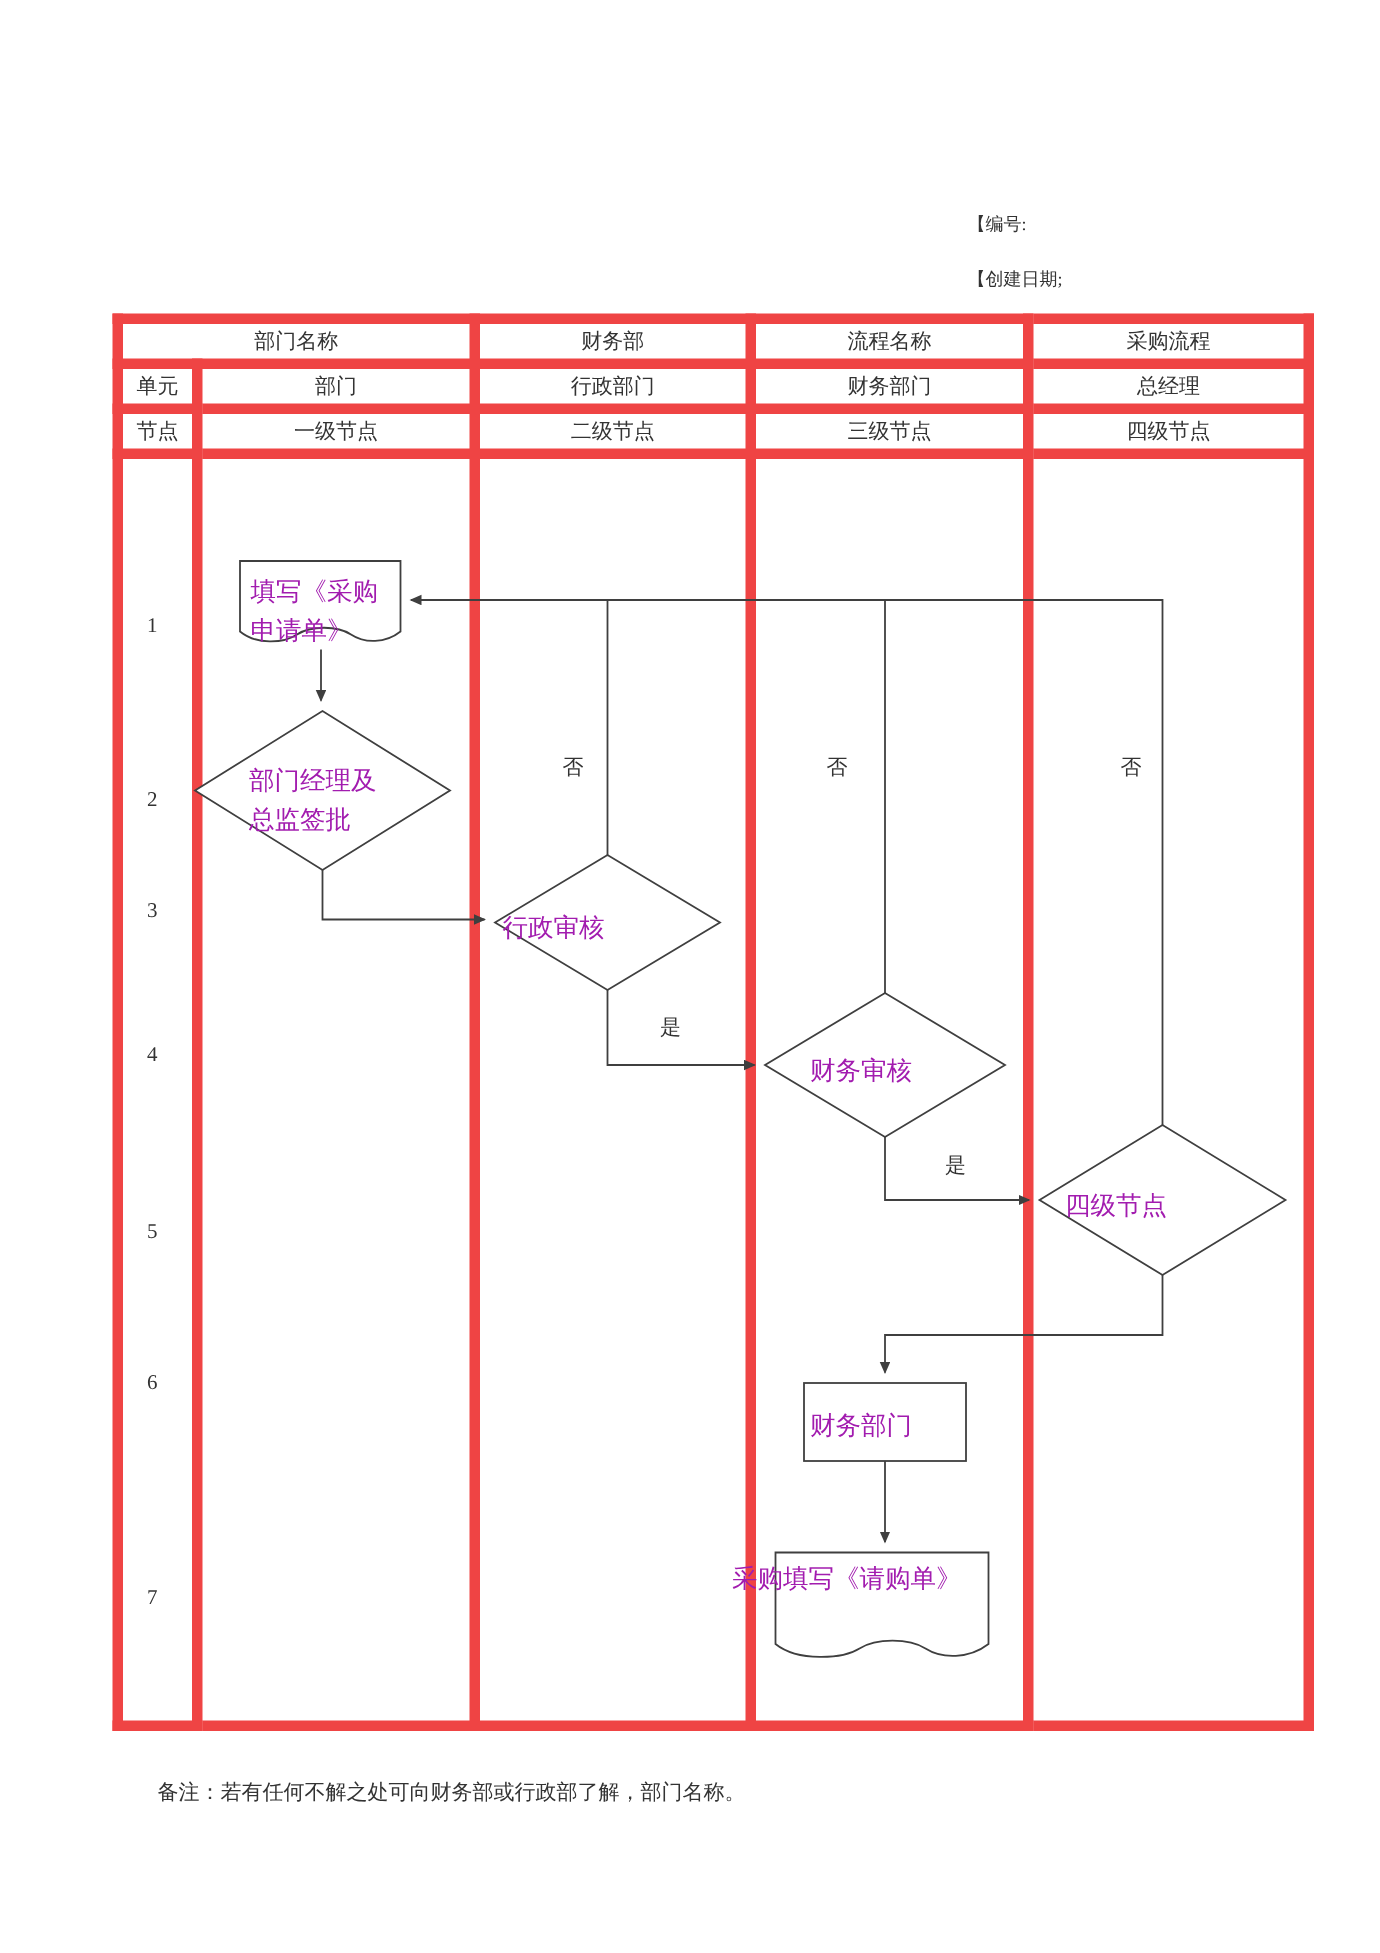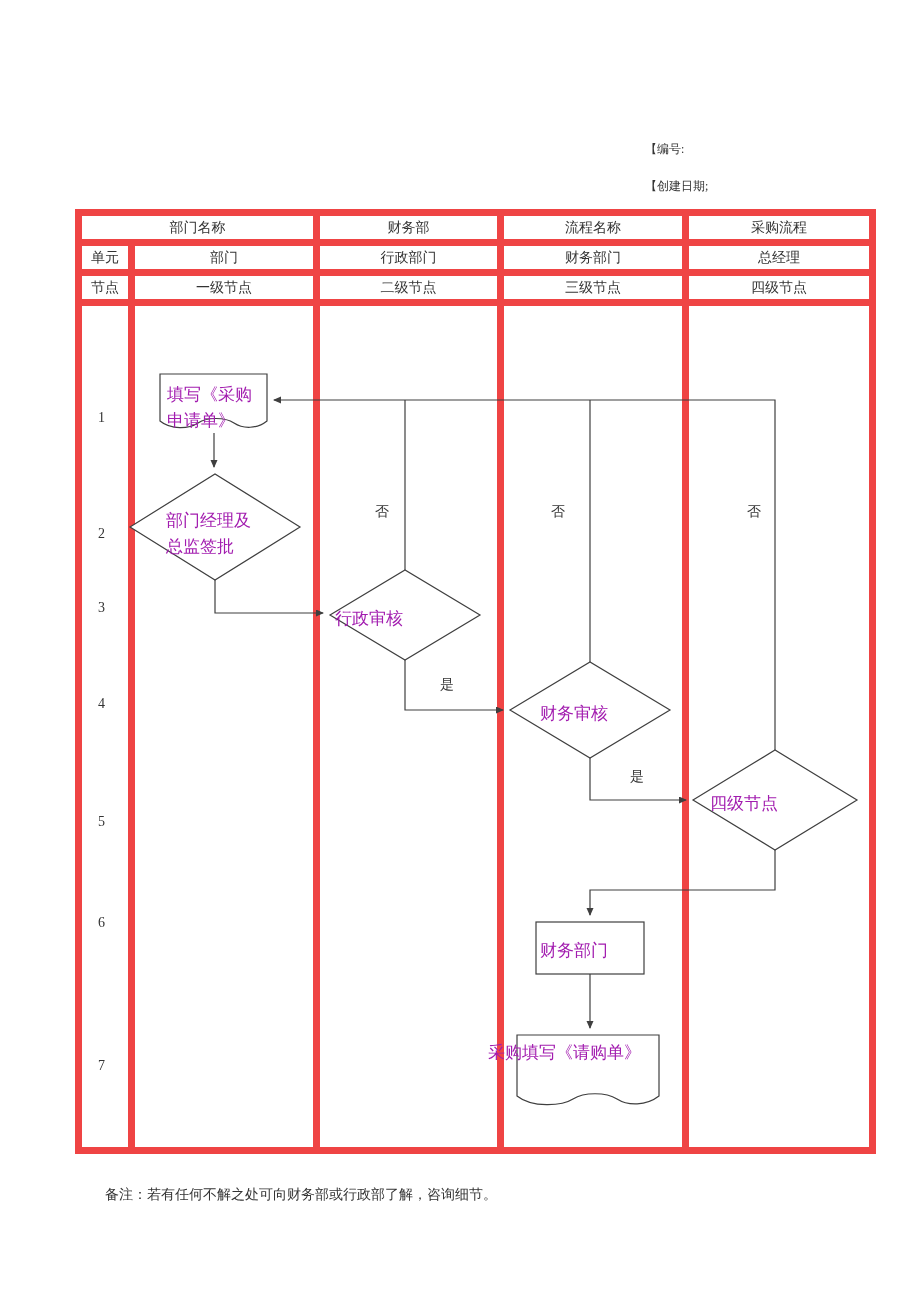--- a/index.html
+++ b/index.html
@@ -130,15 +130,15 @@
   <div class="edge-label" style="left:627px; top:768px;">是</div>
 
   <div class="row-num" style="top:410px;">1</div>
   <div class="row-num" style="top:526px;">2</div>
   <div class="row-num" style="top:600px;">3</div>
   <div class="row-num" style="top:696px;">4</div>
   <div class="row-num" style="top:814px;">5</div>
   <div class="row-num" style="top:915px;">6</div>
   <div class="row-num" style="top:1058px;">7</div>
 
-  <div class="footer-note">备注：若有任何不解之处可向财务部或行政部了解，咨询细节。</div>
+  <div class="footer-note">备注：若有任何不解之处可向财务部或行政部了解，部门名称。</div>
 
 </div>
 
 </body></html>

